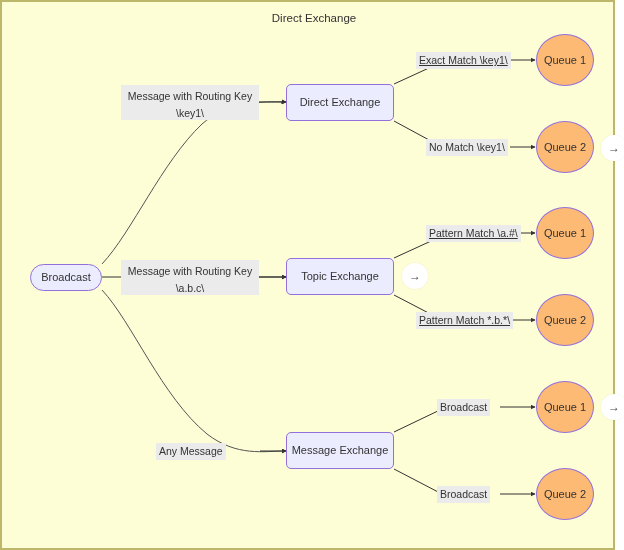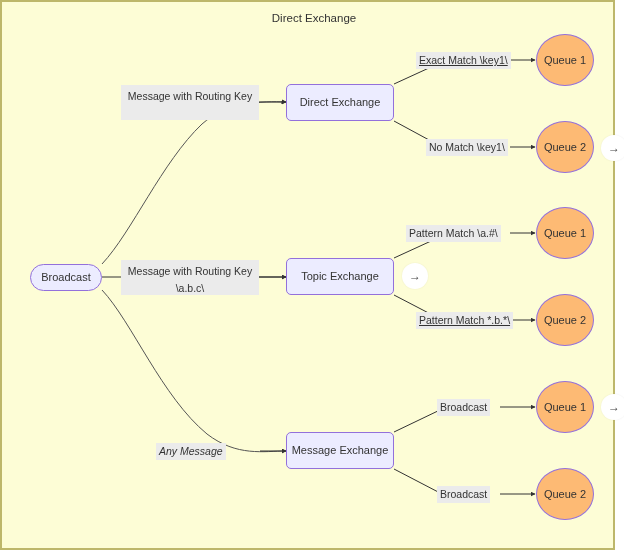--- a/index.html
+++ b/index.html
@@ -136,20 +136,21 @@
   </svg>
 
   <div class="diagram-title">Direct Exchange</div>
 
   <div class="node publisher-node" style="left:28px; top:262px; width:72px; height:27px;">
     <span>Broadcast</span>
   </div>
 
   <div class="edge-label multiline" style="left:119px; top:83px; width:138px; height:35px;">
     <div>Message with Routing Key</div>
+    <div>\key1\</div>
   </div>
 
   <div class="node exchange-box" style="left:284px; top:82px; width:108px; height:37px;">
     <span>Direct Exchange</span>
   </div>
 
   <div class="edge-label" style="left:414px; top:50px;text-decoration:underline;">
     <span>Exact Match \key1\</span>
   </div>
   <div class="node queue-circle" style="left:534px; top:32px; width:58px; height:52px;">
@@ -165,35 +166,35 @@
 
   <div class="edge-label multiline" style="left:119px; top:258px; width:138px; height:35px;">
     <div>Message with Routing Key</div>
     <div>\a.b.c\</div>
   </div>
 
   <div class="node exchange-box" style="left:284px; top:256px; width:108px; height:37px;">
     <span>Topic Exchange</span>
   </div>
 
-  <div class="edge-label" style="left:404px; top:223px;">
+  <div class="edge-label" style="left:424px; top:223px;text-decoration:underline;">
     <span>Pattern Match \a.#\</span>
   </div>
   <div class="node queue-circle" style="left:534px; top:205px; width:58px; height:52px;">
     <span>Queue 1</span>
   </div>
 
   <div class="edge-label" style="left:414px; top:310px;text-decoration:underline;">
     <span>Pattern Match *.b.*\</span>
   </div>
   <div class="node queue-circle" style="left:534px; top:292px; width:58px; height:52px;">
     <span>Queue 2</span>
   </div>
 
-  <div class="edge-label" style="left:154px; top:441px;font-style:italic;">
+  <div class="edge-label" style="left:154px; top:441px;">
     <span>Any Message</span>
   </div>
 
   <div class="node exchange-box" style="left:284px; top:430px; width:108px; height:37px;">
     <span>Message Exchange</span>
   </div>
 
   <div class="edge-label" style="left:435px; top:397px;">
     <span>Broadcast</span>
   </div>

